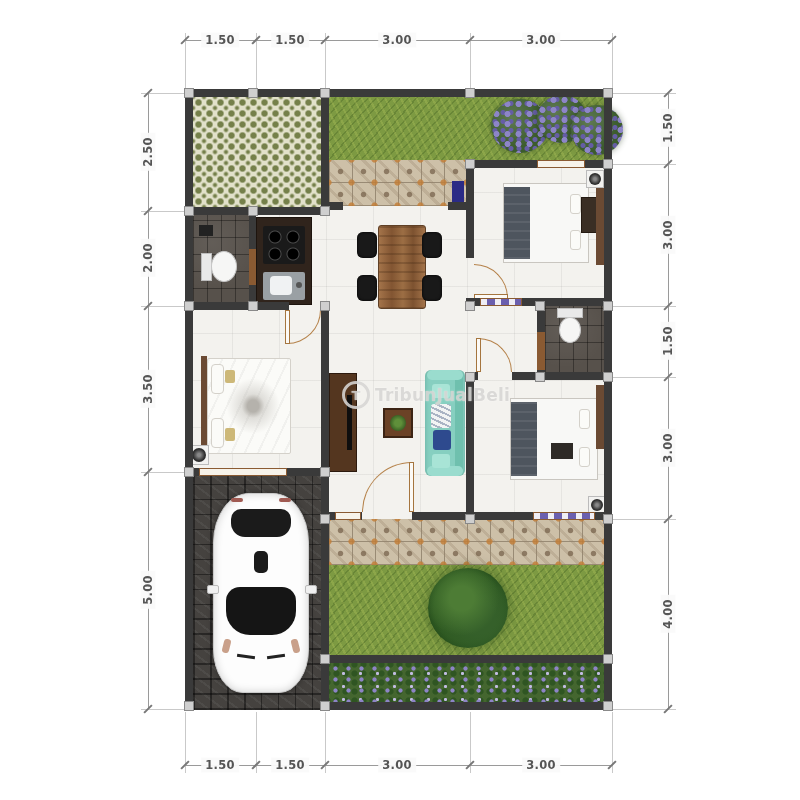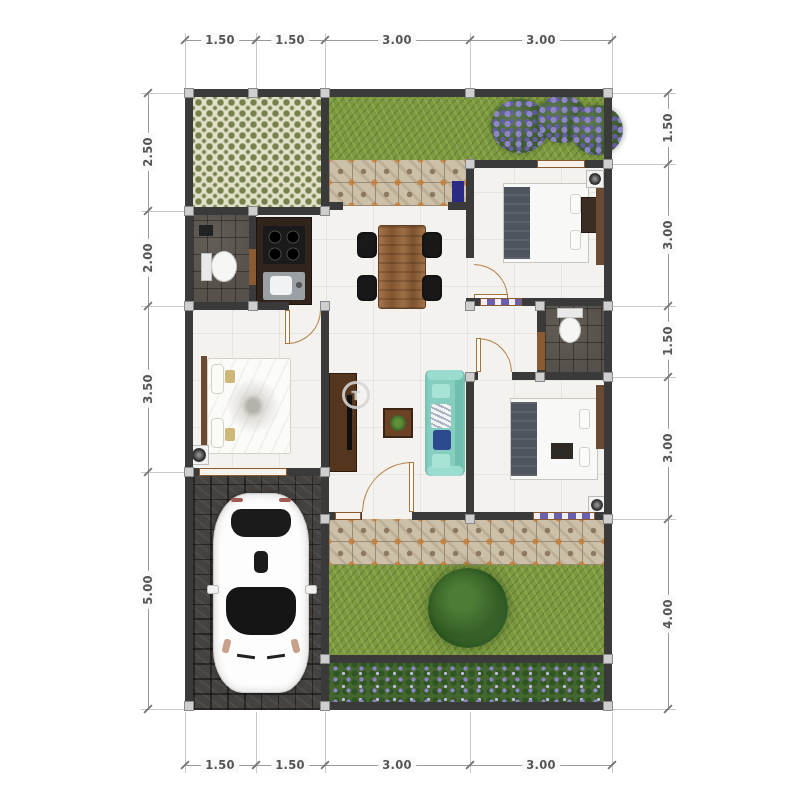--- a/index.html
+++ b/index.html
@@ -343,15 +343,16 @@
     <div class="colm" style="left:423px;top:288px;"></div>
     <div class="colm" style="left:140px;top:430px;"></div>
     <div class="colm" style="left:285px;top:430px;"></div>
     <div class="colm" style="left:423px;top:430px;"></div>
     <div class="colm" style="left:140px;top:570px;"></div>
     <div class="colm" style="left:423px;top:570px;"></div>
   </div>
 
   <div id="wm">
     <span class="ring">T</span>
+    <span class="txt">TribunJualBeli</span>
   </div>
 
 </div>
 
 </body></html>

